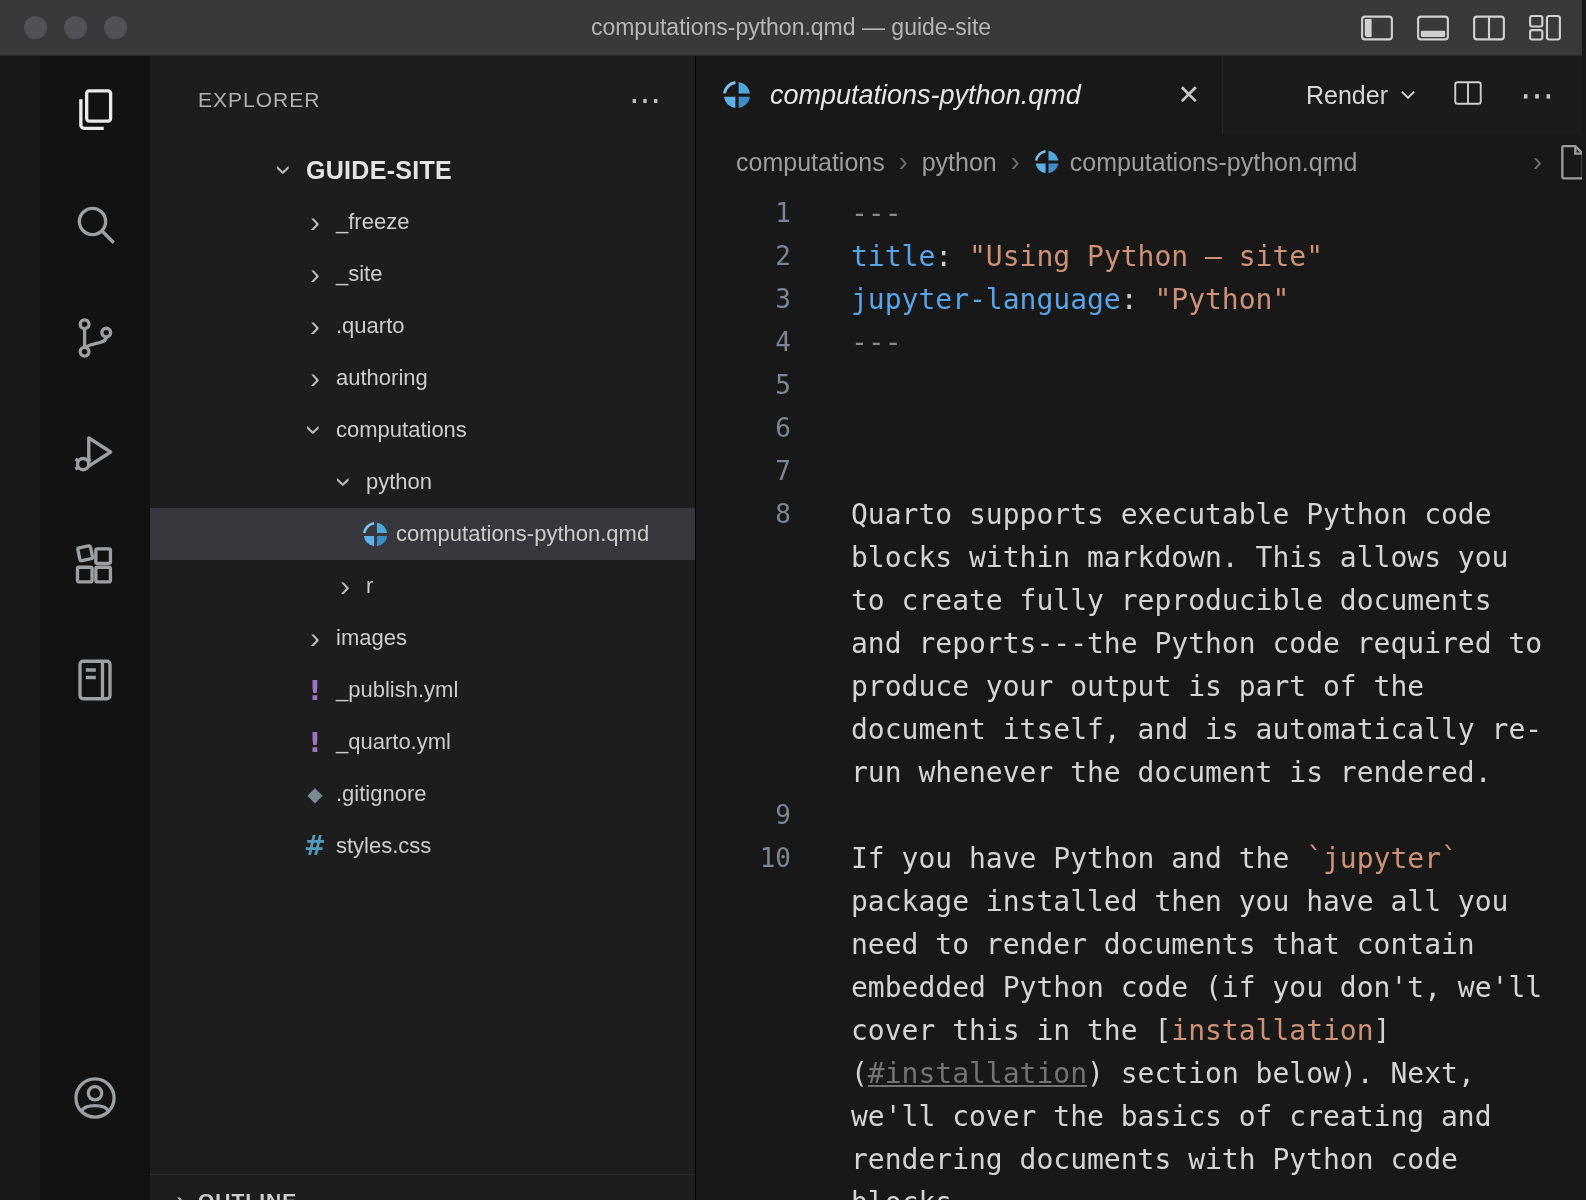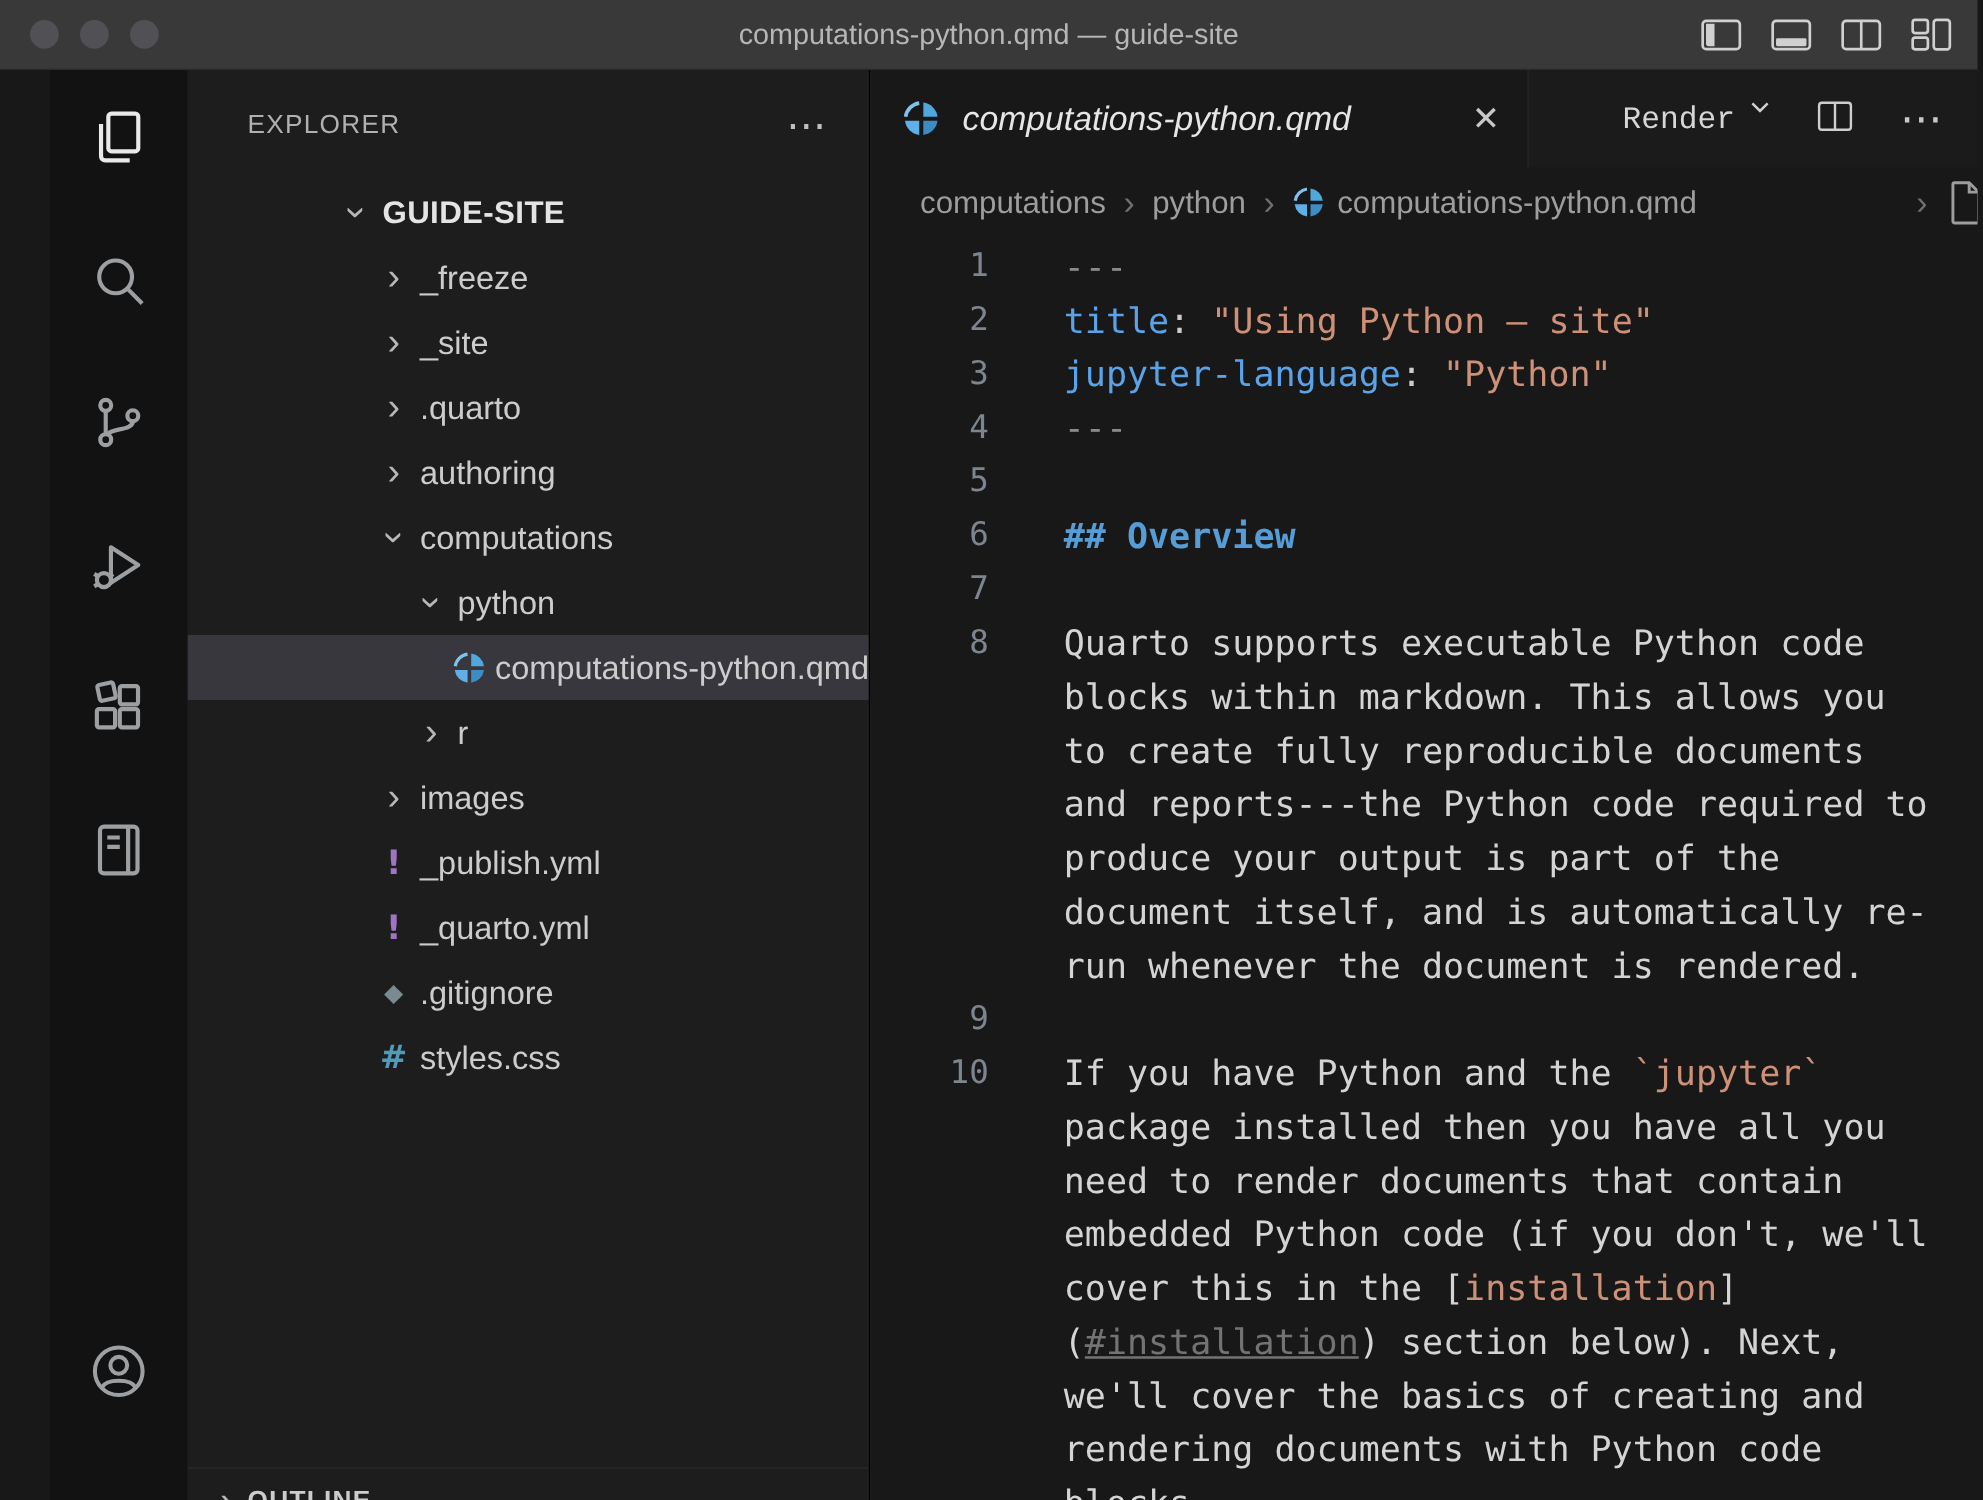--- a/index.html
+++ b/index.html
@@ -29,39 +29,39 @@
   .sidebar { flex:0 0 545px; background:#1d1d1d; position:relative; overflow:hidden; }
   .sb-header { height:88px; display:flex; align-items:center; justify-content:space-between; padding:0 34px 0 48px; }
   .sb-title { color:#b0b0b0; font-size:21px; letter-spacing:1px; }
   .sb-dots { color:#c0c0c0; font-size:32px; line-height:1; }
   .tree-row { height:52px; display:flex; align-items:center; cursor:default; }
   .tree-row.selected { background:#37373d; }
   .chev { width:34px; flex:0 0 34px; display:flex; justify-content:center; color:#b8b8b8;
           font-size:30px; line-height:1; }
   .chev.open { transform:rotate(90deg); }
   .ficon { width:34px; flex:0 0 34px; display:flex; justify-content:center; align-items:center; }
-  .tlabel { color:#cccccc; font-size:26px; margin-left:4px; white-space:nowrap; }
+  .tlabel { color:#cccccc; font-size:22px; margin-left:4px; white-space:nowrap; }
   .root-label { font-weight:bold; color:#e4e4e4; font-size:25px; letter-spacing:.3px; }
   .yml-ic { color:#a074c4; font-weight:bold; font-size:27px; font-family:"DejaVu Sans",sans-serif; }
   .css-ic { color:#519aba; font-weight:bold; font-size:26px; font-family:"DejaVu Sans",sans-serif; }
   .git-ic { color:#7a8a91; font-size:20px; }
   .outline-row { position:absolute; left:0; bottom:-26px; height:52px; width:100%;
                  display:flex; align-items:center; border-top:1px solid #2a2a2a; padding-left:14px; }
   .outline-label { color:#cccccc; font-size:21px; font-weight:bold; letter-spacing:1px; }
 
   
   .editor { flex:1; min-width:0; background:#181818; border-left:1px solid #000;
             display:flex; flex-direction:column; }
   .tabbar { flex:0 0 78px; background:#1b1b1b; display:flex; align-items:stretch; }
   .tab { width:527px; flex:0 0 527px; background:#181818; border-right:1px solid #262626;
          display:flex; align-items:center; padding:0 22px 0 26px; }
   .tab-title { font-style:italic; color:#e6e6e6; font-size:27px; margin-left:18px; white-space:nowrap; }
   .tab-close { color:#c8c8c8; font-size:27px; margin-left:auto; line-height:1; }
   .tab-actions { margin-left:auto; display:flex; align-items:center; gap:36px; padding-right:28px; }
-  .render-btn { display:flex; align-items:flex-start; gap:12px; color:#d6d6d6; font-size:25px;font-family:Liberation Mono, monospace; }
+  .render-btn { display:flex; align-items:center; gap:12px; color:#d6d6d6; font-size:25px; }
   .dots-ic { color:#c8c8c8; font-size:34px; line-height:1; }
 
   .breadcrumbs { flex:0 0 56px; display:flex; align-items:center; padding-left:40px;
                  color:#9d9d9d; font-size:25px; gap:14px; white-space:nowrap; overflow:hidden; }
   .bc-sep { color:#6f6f6f; font-size:27px; line-height:1; }
   .bc-item { display:flex; align-items:center; gap:10px; }
   .bc-tail { margin-left:auto; display:flex; align-items:center; gap:10px; margin-right:-10px; }
 
   .code { flex:1; overflow:hidden; padding-top:2px; font-family:"DejaVu Sans Mono", monospace; }
   .code-line { display:flex; min-height:43px; }
@@ -345,21 +345,20 @@
           <div class="code-line">
             <span class="ln">4</span>
             <div class="lt"><span class="s-dim">---</span></div>
           </div>
           <div class="code-line">
             <span class="ln">5</span>
             <div class="lt"></div>
           </div>
           <div class="code-line">
             <span class="ln">6</span>
-            <div class="lt"><span class="s-head">## Overview</span></div>
           </div>
           <div class="code-line">
             <span class="ln">7</span>
             <div class="lt"></div>
           </div>
           <div class="code-line">
             <span class="ln">8</span>
             <div class="lt"><span class="s-plain">Quarto supports executable Python code blocks within markdown. This allows you to create fully reproducible documents and reports---the Python code required to produce your output is part of the document itself, and is automatically re-run whenever the document is rendered.</span></div>
           </div>
           <div class="code-line">

